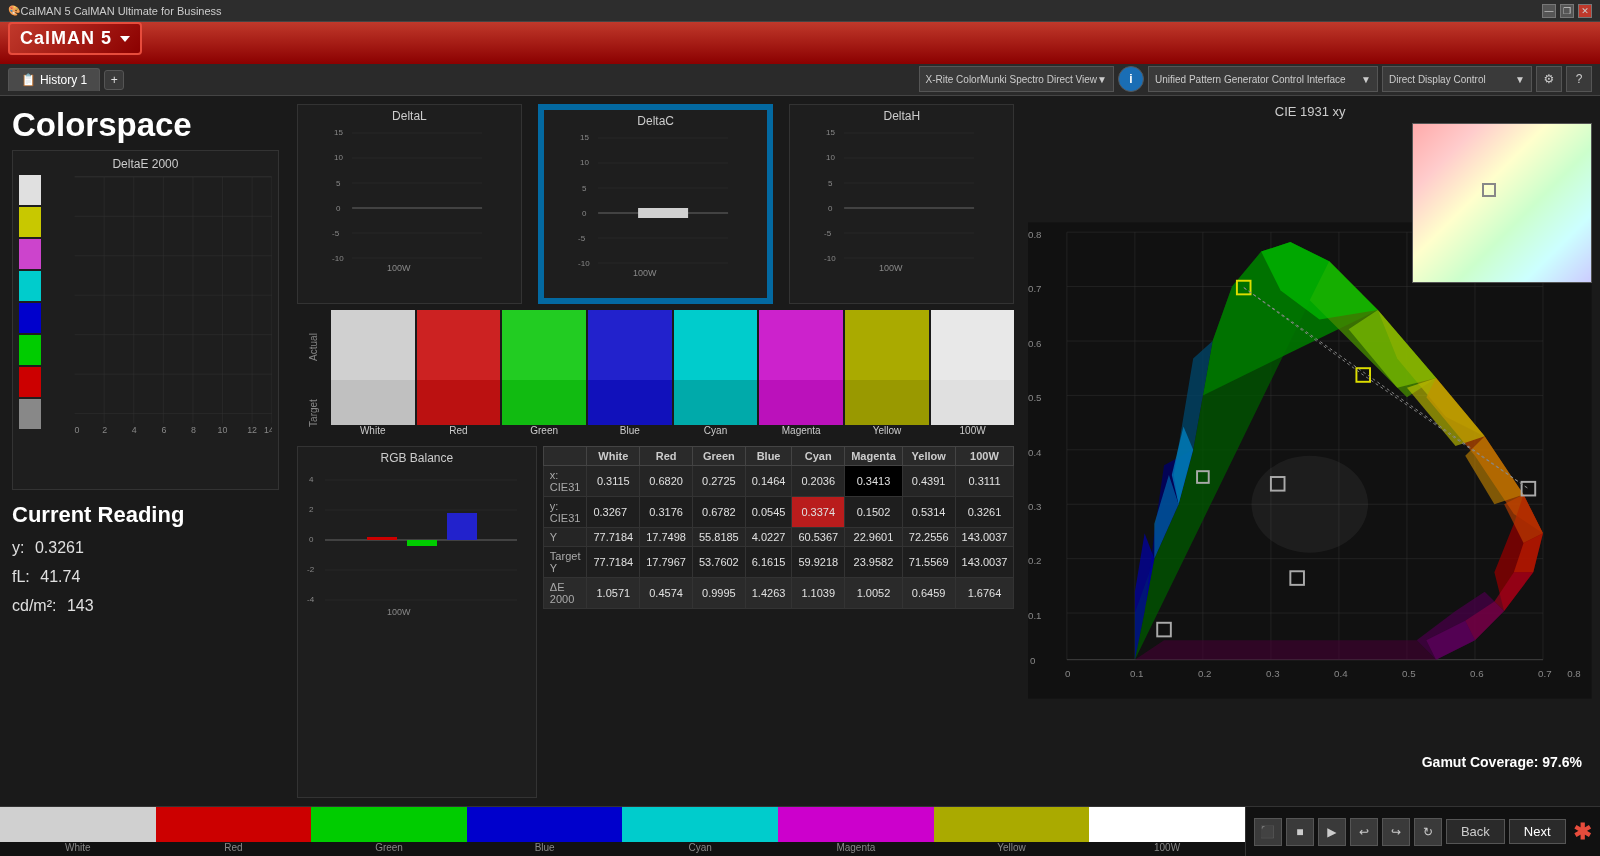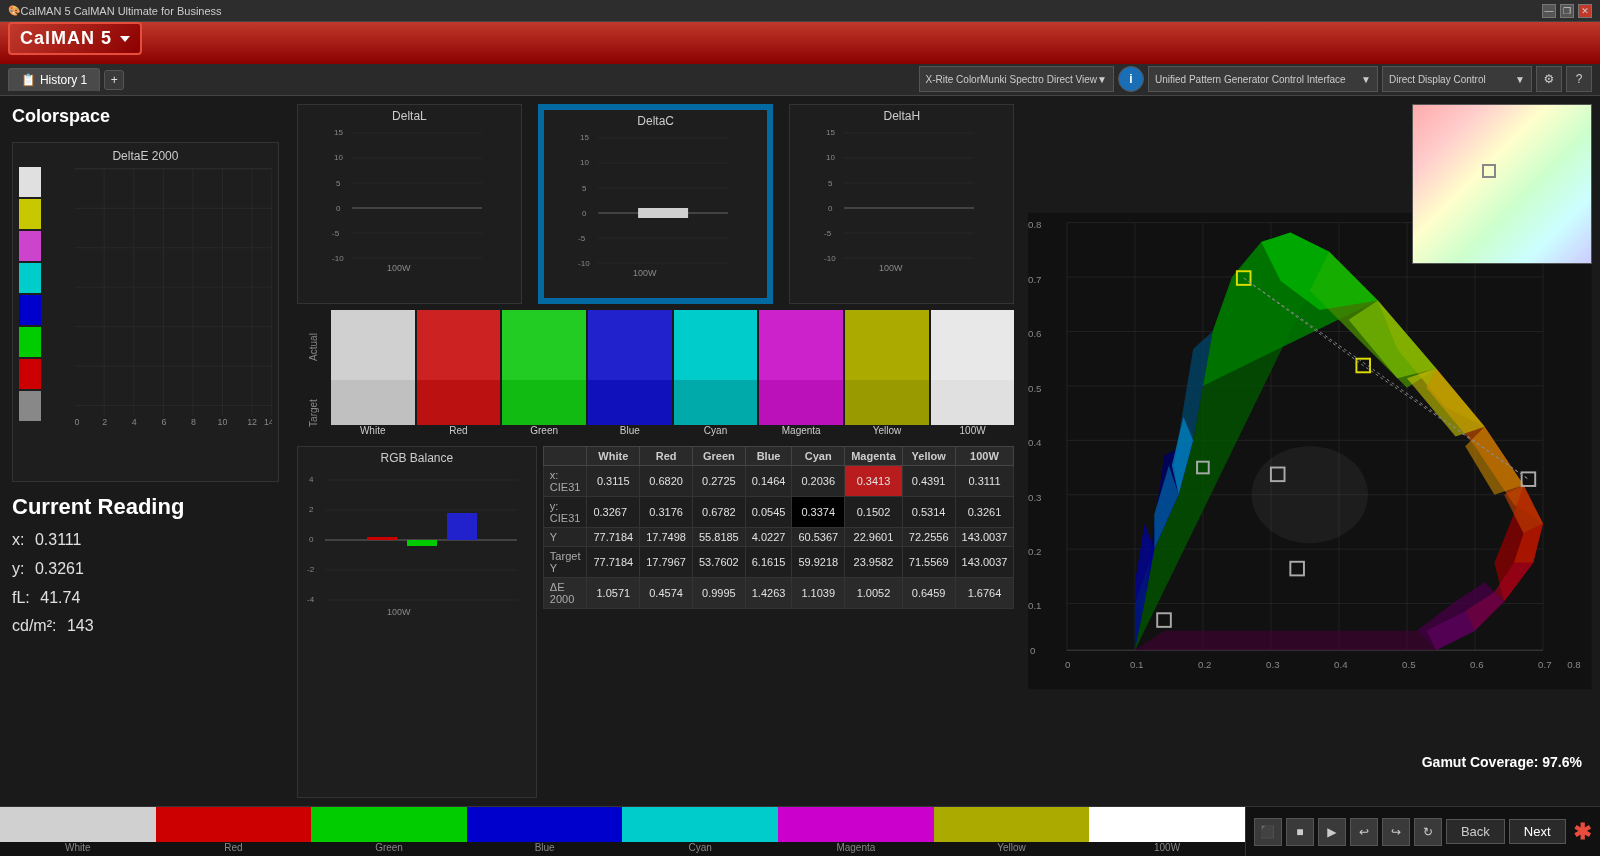--- a/index.html
+++ b/index.html
@@ -86,21 +86,21 @@
     </div>
     <div class="toolbar-btn">
       <span>?</span>
     </div>
   </div>
 </div>
 
 <div style="display:flex; height:calc(856px - 22px - 42px - 32px - 50px); background:#1a1a1a;">
 
   <div style="width:310px; padding:10px 12px; display:flex; flex-direction:column;">
-    <div style="font-size:18px; font-weight:bold; color:white; margin-bottom:15px;">Colorspace</div>
+    <div style="font-size:33px; font-weight:bold; color:white; margin-bottom:6px;">Colorspace</div>
 
     <div style="background:#1e1e1e; border:1px solid #333; padding:6px; flex:1; max-height:340px;">
       <div style="text-align:center; font-size:12px; color:#ccc; margin-bottom:4px;">DeltaE 2000</div>
       <div style="display:flex; height:270px;">
 
         <div style="display:flex; flex-direction:column; gap:2px; margin-right:4px;">
           <div style="width:22px; height:30px; background:#e0e0e0;"></div>
           <div style="width:22px; height:30px; background:#c8c800;"></div>
           <div style="width:22px; height:30px; background:#cc44cc;"></div>
           <div style="width:22px; height:30px; background:#00cccc;"></div>
@@ -138,24 +138,20 @@
             <text x="205" y="260" class="axis-text" fill="#888" font-size="9">12</text>
             <text x="222" y="260" class="axis-text" fill="#888" font-size="9">14</text>
           </svg>
         </div>
       </div>
     </div>
 
     <div style="margin-top:12px;">
       <div style="font-size:22px; font-weight:bold; color:white; margin-bottom:6px;">Current Reading</div>
       <div style="font-size:16px; line-height:1.8; color:#e0e0e0;">
-        <div>
-          <span>x:</span>
-          <span style="margin-left:6px;">0.3111</span>
-        </div>
         <div>
           <span>y:</span>
           <span style="margin-left:6px;">0.3261</span>
         </div>
         <div>
           <span>fL:</span>
           <span style="margin-left:6px;">41.74</span>
         </div>
         <div>
           <span>cd/m²:</span>
@@ -330,31 +326,31 @@
             </tr>
           </thead>
           <tbody>
             <tr>
               <td style="background:#252525; padding:3px 6px; border:1px solid #333; color:#aaa; text-align:left;">x: CIE31</td>
               <td style="background:#252525; padding:3px 6px; border:1px solid #333; text-align:center;">0.3115</td>
               <td style="background:#252525; padding:3px 6px; border:1px solid #333; text-align:center;">0.6820</td>
               <td style="background:#252525; padding:3px 6px; border:1px solid #333; text-align:center;">0.2725</td>
               <td style="background:#252525; padding:3px 6px; border:1px solid #333; text-align:left;">0.1464</td>
               <td style="background:#252525; padding:3px 6px; border:1px solid #333; text-align:center;">0.2036</td>
-              <td style="background:#b91c1c; padding:3px 6px; border:1px solid #333; text-align:center;">0.3413</td>
+              <td style="background:#000000; padding:3px 6px; border:1px solid #333; text-align:center;">0.3413</td>
               <td style="background:#252525; padding:3px 6px; border:1px solid #333; text-align:center;">0.4391</td>
               <td style="background:#252525; padding:3px 6px; border:1px solid #333; text-align:center;">0.3111</td>
             </tr>
             <tr>
               <td style="background:#1e1e1e; padding:3px 6px; border:1px solid #333; color:#aaa; text-align:left;">y: CIE31</td>
               <td style="background:#1e1e1e; padding:3px 6px; border:1px solid #333; text-align:left;">0.3267</td>
               <td style="background:#1e1e1e; padding:3px 6px; border:1px solid #333; text-align:center;">0.3176</td>
               <td style="background:#1e1e1e; padding:3px 6px; border:1px solid #333; text-align:center;">0.6782</td>
               <td style="background:#1e1e1e; padding:3px 6px; border:1px solid #333; text-align:center;">0.0545</td>
-              <td style="background:#000000; padding:3px 6px; border:1px solid #333; text-align:center;">0.3374</td>
+              <td style="background:#b91c1c; padding:3px 6px; border:1px solid #333; text-align:center;">0.3374</td>
               <td style="background:#1e1e1e; padding:3px 6px; border:1px solid #333; text-align:center;">0.1502</td>
               <td style="background:#1e1e1e; padding:3px 6px; border:1px solid #333; text-align:center;">0.5314</td>
               <td style="background:#1e1e1e; padding:3px 6px; border:1px solid #333; text-align:center;">0.3261</td>
             </tr>
             <tr>
               <td style="background:#252525; padding:3px 6px; border:1px solid #333; color:#aaa; text-align:left;">Y</td>
               <td style="background:#252525; padding:3px 6px; border:1px solid #333; text-align:center;">77.7184</td>
               <td style="background:#252525; padding:3px 6px; border:1px solid #333; text-align:center;">17.7498</td>
               <td style="background:#252525; padding:3px 6px; border:1px solid #333; text-align:center;">55.8185</td>
               <td style="background:#252525; padding:3px 6px; border:1px solid #333; text-align:center;">4.0227</td>
@@ -385,20 +381,21 @@
               <td style="background:#2a2a2a; padding:3px 6px; border:1px solid #333; text-align:center;">0.6459</td>
               <td style="background:#2a2a2a; padding:3px 6px; border:1px solid #333; text-align:center;">1.6764</td>
             </tr>
           </tbody>
         </table>
       </div>
     </div>
   </div>
 
   <div style="width:620px; background:#1a1a1a; padding:8px; display:flex; flex-direction:column;">
+    <div style="text-align:center; font-size:13px; color:#ccc; margin-bottom:4px;">CIE 1931 xy</div>
 
     <div style="position:relative; flex:1;">
       
       <svg width="100%" height="100%" viewBox="0 0 580 490" xmlns="http://www.w3.org/2000/svg">
 
         <rect x="0" y="0" width="580" height="490" fill="#111"></rect>
 
         <line x1="40" y1="10" x2="40" y2="450" stroke="#333" stroke-width="0.5"></line>
         <line x1="110" y1="10" x2="110" y2="450" stroke="#333" stroke-width="0.5"></line>
         <line x1="180" y1="10" x2="180" y2="450" stroke="#333" stroke-width="0.5"></line>

